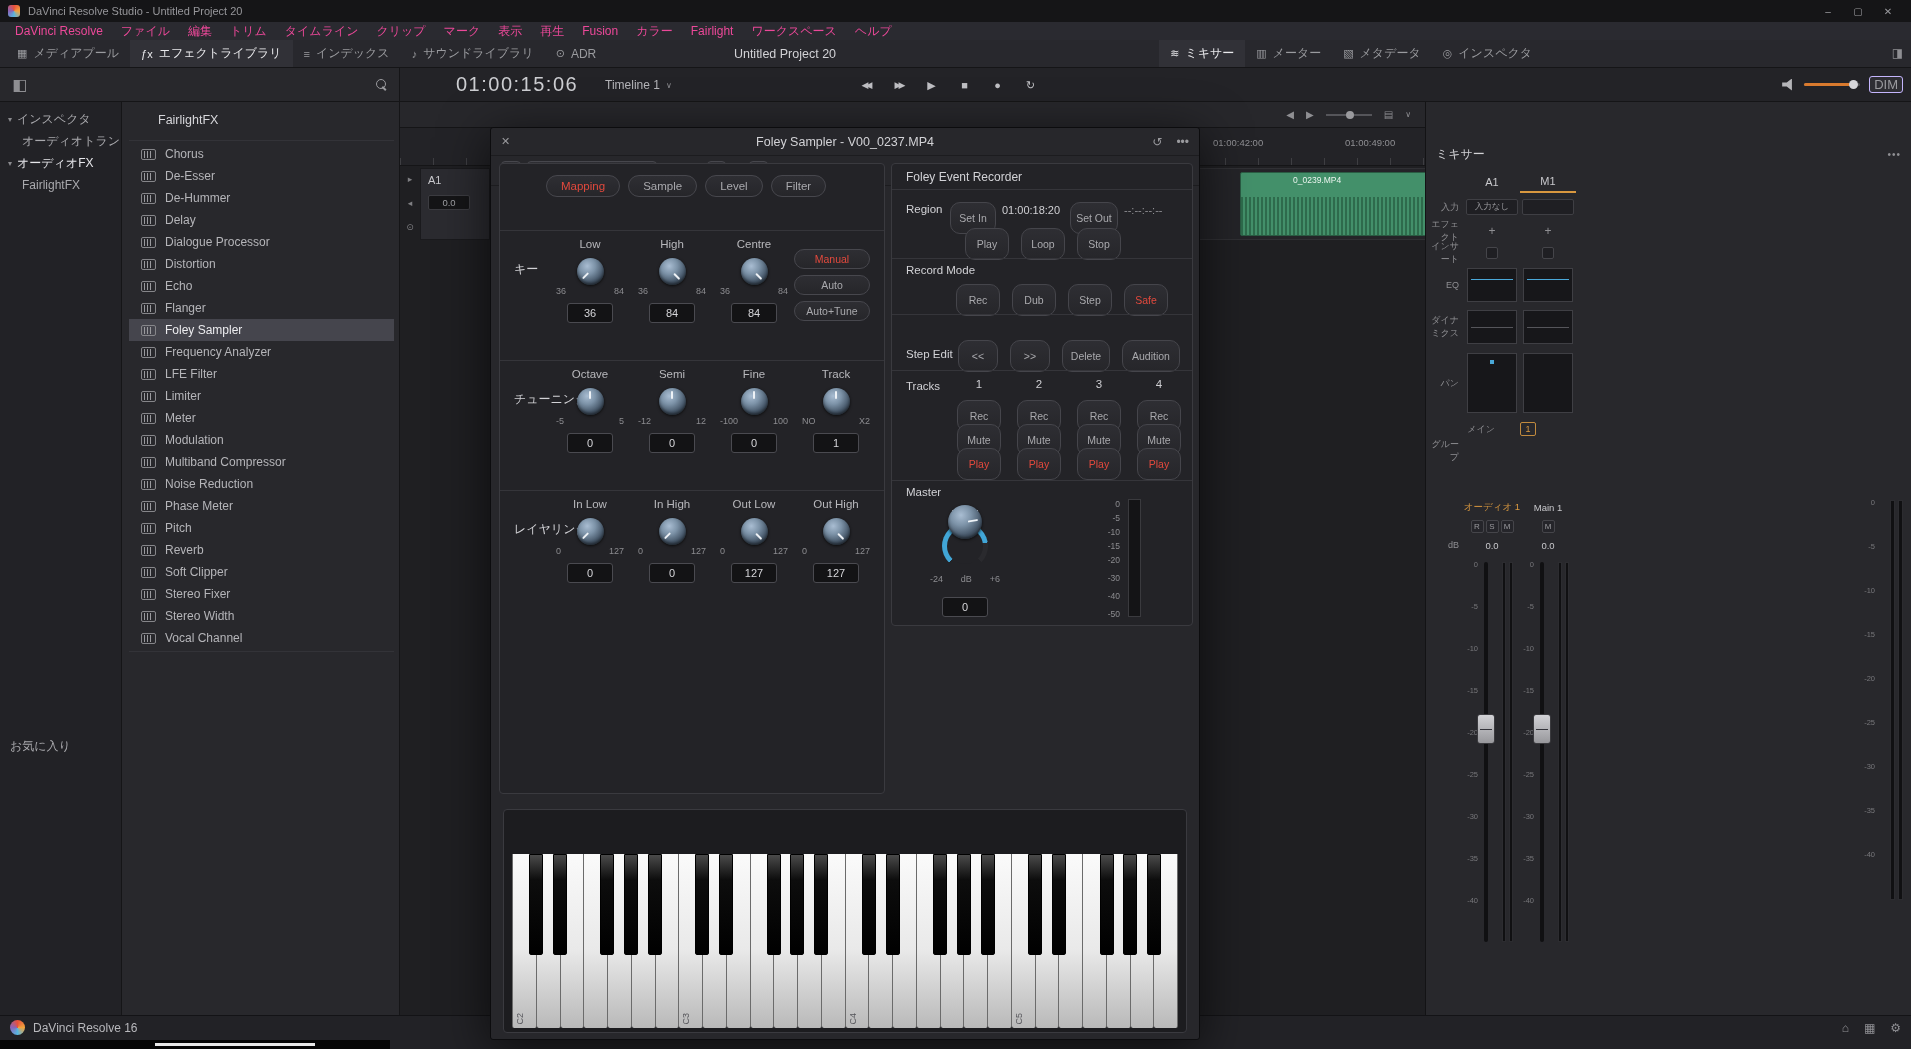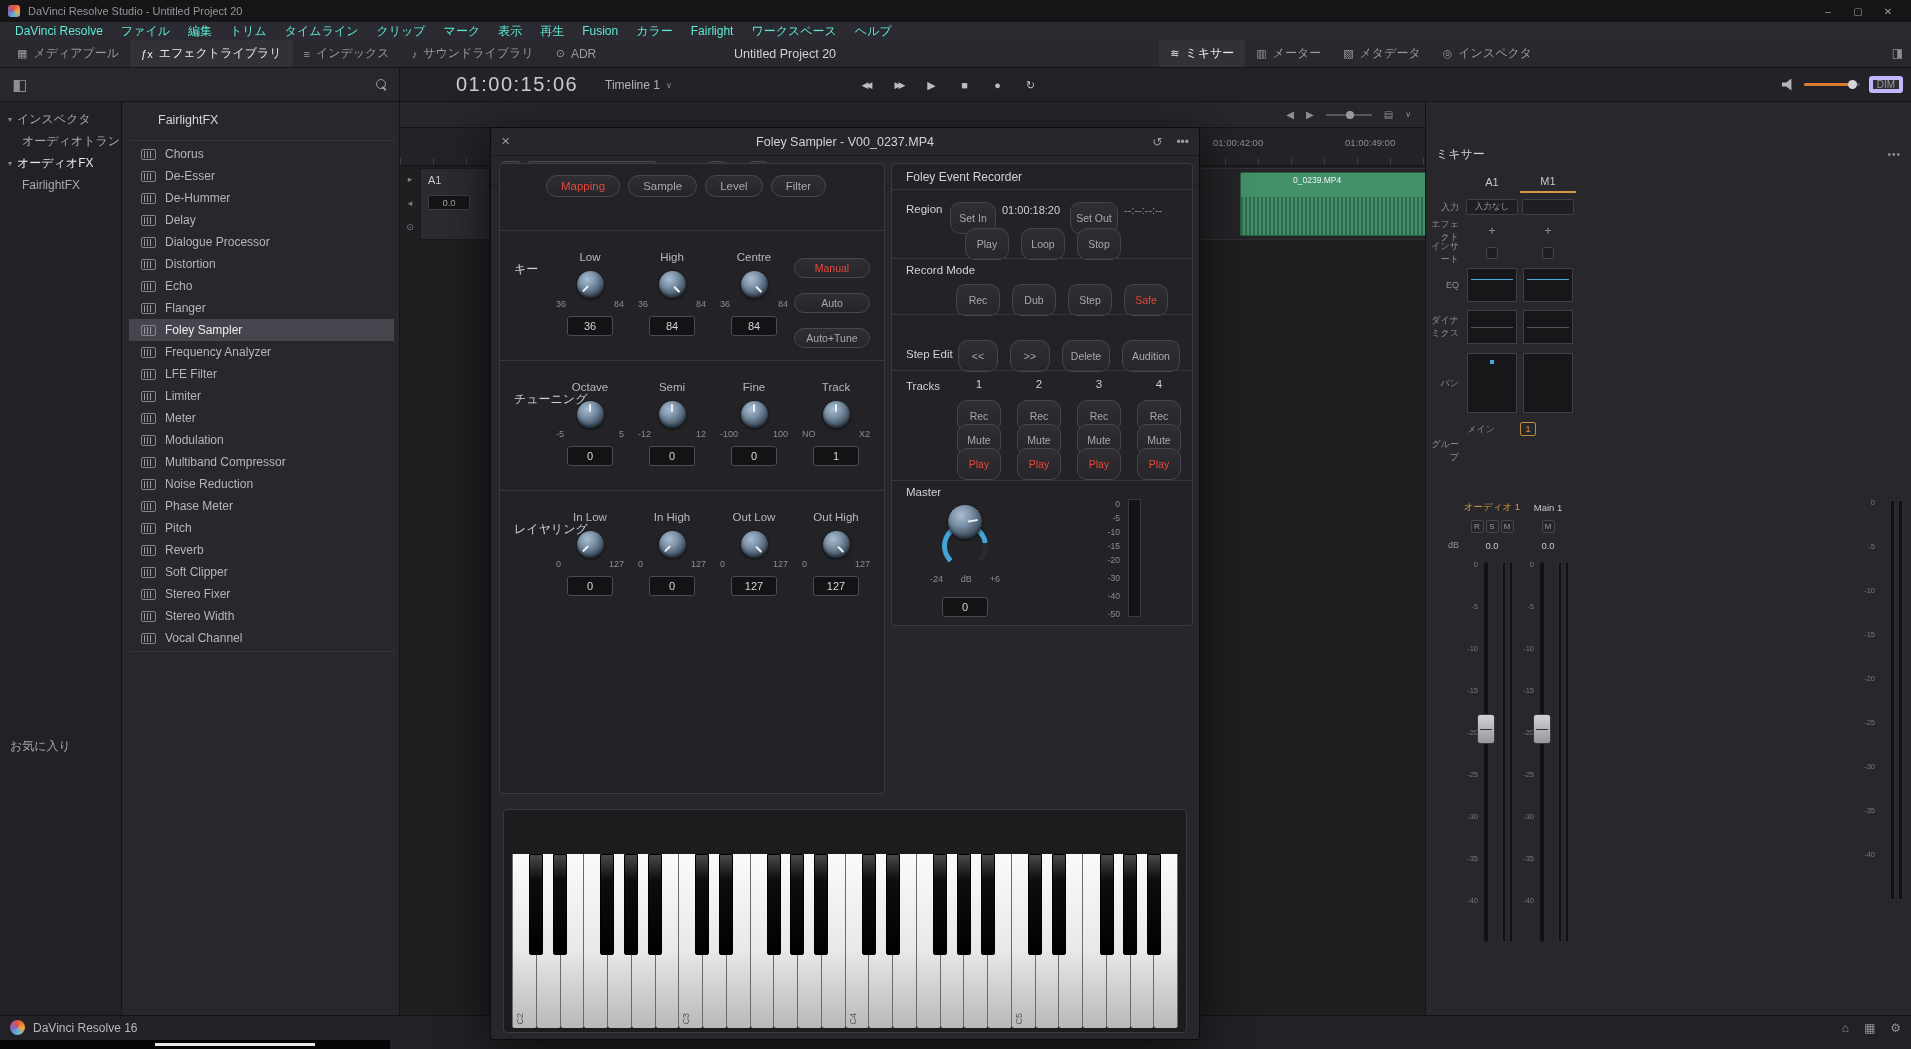--- a/index.html
+++ b/index.html
@@ -5,21 +5,21 @@
   * { margin:0; padding:0; box-sizing:border-box; }
   html,body { width:1911px; height:1049px; overflow:hidden; }
   body { background:#1f1f23; font-family:"Liberation Sans","DejaVu Sans",sans-serif; color:#c8c8cc; position:relative; }
 
   
   .titlebar { position:absolute; left:0; top:0; width:100%; height:22px; background:#151517; display:flex; align-items:center; padding:0 8px; gap:8px; font-size:11px; color:#96969a; }
   .app-logo { width:12px; height:12px; border-radius:3px; background:conic-gradient(#e8503c,#f2a33c,#57b6e0,#8a64b8,#e8503c); flex:0 0 auto; }
   .win-controls { margin-left:auto; display:flex; }
   .win-btn { width:30px; text-align:center; font-size:10px; color:#9a9a9e; cursor:default; }
   .menubar { position:absolute; left:0; top:22px; width:100%; height:18px; background:#2a2a30; display:flex; align-items:center; padding-left:6px; }
-  .menu-item { padding:0 9px; font-size:12px; color:#5eead4; line-height:18px; }
+  .menu-item { padding:0 9px; font-size:12px; color:#ec4899; line-height:18px; }
 
   .apptoolbar { position:absolute; left:0; top:40px; width:100%; height:28px; background:#28282d; border-bottom:1px solid #151517; }
   .tb-left { position:absolute; left:6px; top:0; height:100%; display:flex; }
   .tb-right { position:absolute; right:368px; top:0; height:100%; display:flex; }
   .tb-btn { display:flex; align-items:center; gap:6px; padding:0 11px; font-size:12px; color:#9a9b9f; height:100%; }
   .tb-btn.active { color:#e9e9ec; background:#313137; }
   .tb-icon { font-size:11px; font-style:normal; color:inherit; }
   .project-title { position:absolute; left:640px; width:290px; top:0; height:100%; display:flex; align-items:center; justify-content:center; font-size:12.5px; color:#d2d2d6; }
   .panel-toggle { position:absolute; right:8px; top:6px; font-size:12px; color:#8f8f93; }
 
@@ -35,21 +35,21 @@
   .tl-select { position:absolute; left:205px; top:10px; font-size:12px; color:#b5b5b9; display:flex; align-items:center; gap:6px; }
   .chev { font-size:8px; color:#8f8f93; }
   .t-buttons { position:absolute; left:452px; top:4px; display:flex; gap:6px; }
   .t-btn { width:27px; height:26px; display:flex; align-items:center; justify-content:center; color:#bfbfc3; font-size:11px; border-radius:4px; }
   .t-btn.rw, .t-btn.ff { letter-spacing:-3px; font-size:9px; }
   .monitor { position:absolute; right:8px; top:8px; display:flex; align-items:center; gap:9px; }
   .i-speaker { width:13px; height:12px; background:#b5b5b9; clip-path:polygon(0 33%,35% 33%,75% 0,75% 100%,35% 67%,0 67%); }
   .vol-slider { width:56px; height:3px; background:#505054; border-radius:2px; position:relative; }
   .vol-fill { position:absolute; left:0; top:0; height:100%; width:84%; background:#d97a2e; border-radius:2px; }
   .vol-knob { position:absolute; left:80%; top:-3px; width:9px; height:9px; border-radius:50%; background:#d5d5d9; }
-  .dim-btn { min-width:28px; height:17px; border:4px solid #c4b5fd; border-radius:3px; background:#2e2e33; color:#9a9a9e; font-size:10px; display:flex; align-items:center; justify-content:center; padding:0 4px; }
+  .dim-btn { min-width:28px; height:17px; border:1px solid #c4b5fd; border-radius:3px; background:#2e2e33; color:#9a9a9e; font-size:13px; display:flex; align-items:center; justify-content:center; padding:0 4px; }
 
   
   .tree { position:absolute; left:0; top:102px; width:122px; bottom:34px; background:#222226; border-right:1px solid #151517; padding-top:6px; }
   .tree-item { height:22px; display:flex; align-items:center; gap:5px; font-size:12px; color:#a9a9ad; white-space:nowrap; overflow:hidden; }
   .tree-item.bright { color:#e6e6ea; }
   .tree-item .chevg { font-size:8px; color:#8a8a8e; }
   .favorites { position:absolute; left:10px; top:636px; font-size:12px; color:#a9a9ad; }
 
   
   .effects { position:absolute; left:122px; top:102px; width:278px; bottom:34px; background:#28282c; border-right:1px solid #151517; }
@@ -129,33 +129,33 @@
 
   .panelbox { position:absolute; background:#232327; border:1px solid #3a3a3f; border-radius:4px; }
   .sound-panel { left:8px; top:35px; width:386px; height:631px; }
   .sound-header { padding:11px 0 0 14px; font-size:12px; color:#d2d2d6; }
   .tabs { display:flex; gap:8px; margin:11px 0 0 46px; }
   .fx-tab { height:22px; padding:0 14px; border:1px solid #47474d; border-radius:11px; font-size:11.5px; color:#a9a9ad; display:flex; align-items:center; background:linear-gradient(#2e2e33,#26262a); }
   .fx-tab.active { color:#e2493d; }
   .sections { position:absolute; top:66px; left:0; right:0; }
   .sec { position:relative; height:130px; border-top:1px solid #35353a; }
   .sec-label { position:absolute; left:14px; top:30px; font-size:12px; color:#d2d2d6; }
-  .kcol { position:absolute; top:20px; width:64px; text-align:center; }
+  .kcol { position:absolute; top:7px; width:64px; text-align:center; }
   .klabel { font-size:11.5px; color:#b8b8bc; height:16px; }
   .kwrap { position:relative; height:42px; }
   .knob { position:absolute; left:50%; top:4px; width:27px; height:27px; margin-left:-13.5px; border-radius:50%;
           background:radial-gradient(circle at 38% 30%, #a9bdd2 0%, #7d93a8 32%, #47586a 64%, #222a33 100%);
           box-shadow:0 1px 3px rgba(0,0,0,.7), inset 0 -2px 3px rgba(0,0,0,.45); }
   .pctr { position:absolute; inset:0; }
   .pointer { position:absolute; left:calc(50% - 1px); top:3px; width:2px; height:8px; background:#eef2f6; border-radius:1px; }
   .kmin { position:absolute; left:-2px; bottom:0; font-size:9px; color:#8c8c90; }
   .kmax { position:absolute; right:-2px; bottom:0; font-size:9px; color:#8c8c90; }
   .vbox { width:46px; height:20px; margin:7px auto 0; background:#131315; border:1px solid #4a4a50; border-radius:3px; font-size:11px; color:#d5d5d9; line-height:18px; text-align:center; }
   .side-btns { position:absolute; right:14px; top:18px; display:flex; flex-direction:column; gap:6px; width:76px; }
-  .sbtn { height:20px; border:1px solid #47474d; border-radius:10px; background:linear-gradient(#2e2e33,#26262a); font-size:10.5px; color:#a9a9ad; display:flex; align-items:center; justify-content:center;margin-top:9px; }
+  .sbtn { height:20px; border:1px solid #47474d; border-radius:10px; background:linear-gradient(#2e2e33,#26262a); font-size:10.5px; color:#a9a9ad; display:flex; align-items:center; justify-content:center; }
   .sbtn.red, .rbtn.red { color:#e2493d; }
 
   .rec-panel { left:400px; top:35px; width:302px; height:463px; }
   .rec-title { height:26px; line-height:26px; padding-left:14px; font-size:12px; color:#d2d2d6; border-bottom:1px solid #35353a; }
   .rec-body { position:relative; height:437px; }
   .rlabel { position:absolute; font-size:11.5px; color:#d2d2d6; }
   .rbtn { position:absolute; height:32px; border:1px solid #45454b; border-radius:10px; background:linear-gradient(#2e2e33,#26262a); font-size:10.5px; color:#a9a9ad; display:flex; align-items:center; justify-content:center; }
   .rtime { position:absolute; font-size:11px; color:#cfcfd3; }
   .rtime.dim { color:#8f8f93; }
   .rdiv { position:absolute; left:0; right:0; height:1px; background:#35353a; }

